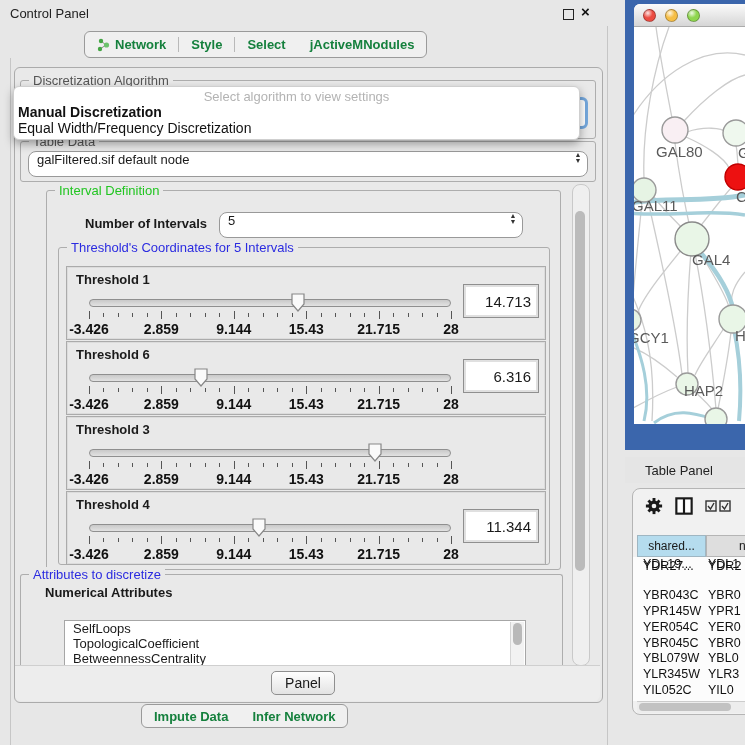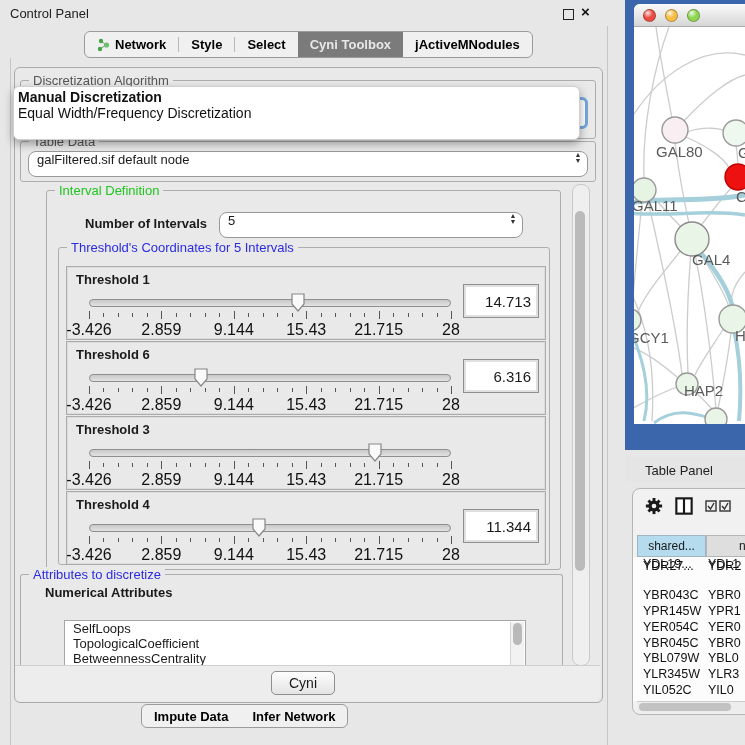--- a/index.html
+++ b/index.html
@@ -11,21 +11,21 @@
   
   .cp-title{left:10px;top:6px;font-size:13px;color:#222;}
   .float-icon{left:563px;top:9px;width:9px;height:9px;border:1.5px solid #222;background:transparent;}
   .close-icon{left:581px;top:3px;font-size:15px;font-weight:bold;color:#111;}
   .v-divider{width:1px;background:#C6C6C6;}
 
   
   .tabbar{display:flex;align-items:stretch;border:1px solid #9a9a9a;border-radius:6px;
           background:#F0F0F0;overflow:hidden;height:25px;}
   .tab{display:flex;align-items:center;gap:5px;padding:0 12px;font-size:13px;font-weight:bold;
-       color:#000000;white-space:nowrap;cursor:default;}
+       color:#15803d;white-space:nowrap;cursor:default;}
   .tab.selected{background:#7B7B7B;color:#E8E8E8;}
   .tab-sep{width:1px;background:#b9b9b9;margin:5px 0;}
 
   
   .outer-panel{left:14px;top:67px;width:587px;height:634px;background:#E9E9E9;
                border:1px solid #ABABAB;border-radius:6px;}
   .tborder{border:1px solid #ADADAD;border-radius:3px;background:#E9E9E9;}
   .tborder>.tb-label{position:absolute;top:-8px;left:8px;background:#E9E9E9;padding:0 4px;
                      font-size:13px;line-height:15px;}
   .lbl-gray{color:#555;}
@@ -52,21 +52,21 @@
                  border:1px solid #ABABAB;box-shadow:0 0 0 1px #DCDCDC inset;}
   .th-label{position:absolute;left:9px;top:5px;font-size:13px;font-weight:bold;}
   .slider{position:absolute;left:22px;right:94px;top:26px;height:40px;}
   .track{position:absolute;left:0;right:0;top:6px;height:6px;border:1px solid #8F8F8F;
          border-radius:4px;background:linear-gradient(#C9C9C9,#E2E2E2);}
   .thumb{position:absolute;top:0px;width:14px;height:19px;margin-left:-7px;}
   .ticks{position:absolute;left:0;right:0;top:18px;height:9px;}
   .tick{position:absolute;top:2px;width:1px;height:4px;background:#555;}
   .tick.major{top:0;height:8px;}
   .tick-labels{position:absolute;left:0;right:0;top:28px;height:12px;}
-  .tick-lbl{position:absolute;transform:translateX(-50%);font-size:16px;font-weight:normal;color:#111;
+  .tick-lbl{position:absolute;transform:translateX(-50%);font-size:14px;font-weight:bold;color:#111;
             white-space:nowrap;}
   .val-box{position:absolute;right:6px;top:17px;width:76px;height:34px;background:#fff;
            border:1px solid #8F8F8F;box-shadow:0 0 0 2px #E0E0E0 inset;font-size:15px;
            display:flex;align-items:center;justify-content:flex-end;padding-right:7px;box-sizing:border-box;}
 
   
   .listbox{background:#fff;border:1px solid #A6A6A6;overflow:hidden;}
   .list-item{font-size:13px;height:15px;line-height:15px;padding-left:8px;white-space:nowrap;}
   .mini-scroll{position:absolute;top:1px;right:1px;width:13px;bottom:1px;background:#F2F2F2;
                border-left:1px solid #D5D5D5;}
@@ -130,36 +130,34 @@
         <span>Network</span>
       </div>
       <div class="tab-sep"></div>
       <div class="tab">
         <span>Style</span>
       </div>
       <div class="tab-sep"></div>
       <div class="tab">
         <span>Select</span>
       </div>
-      <div class="tab selected">
-        <span>Cyni Toolbox</span>
-      </div>
       <div class="tab">
         <span>jActiveMNodules</span>
       </div>
     </div>
 
   <div class="abs outer-panel"></div>
 
   <div class="abs tborder" style="left:20px;top:80px;width:574px;height:57px;">
     <div class="tb-label lbl-gray">Discretization Algorithm</div>
   </div>
   <div class="abs focus-ring" style="left:30px;top:97px;width:552px;height:26px;"></div>
 
   <div class="abs popup">
+    <div class="hint">Select algorithm to view settings</div>
     <div id="popup-options">
         <div class="opt selected">Manual Discretization</div>
         <div class="opt">Equal Width/Frequency Discretization</div>
       </div>
   </div>
 
   <div class="abs tborder" style="left:20px;top:141px;width:574px;height:39px;">
     <div class="tb-label lbl-gray">Table Data</div>
     <div class="combo" style="position:absolute;left:7px;top:9px;right:7px;height:24px;">
       <span class="cval">galFiltered.sif default node</span>
@@ -394,21 +392,21 @@
         </div>
     </div>
   </div>
 
   <div class="abs scrollbar-v" style="left:572px;top:184px;width:16px;height:480px;">
     <div class="scroll-thumb" style="top:26px;height:360px;"></div>
   </div>
 
   <div class="abs apply-strip"></div>
   <div class="abs btn" style="left:271px;top:671px;width:62px;height:22px;">
-    <span>Cyni</span>
+    <span>Panel</span>
   </div>
 
   <div class="abs tabbar" style="left:141px;top:704px;height:22px;justify-content:flex-end;" id="bottom-tabbar">
       <div class="tab">
         <span>Impute Data</span>
       </div>
       <div class="tab">
         <span>Infer Network</span>
       </div>
     </div>

